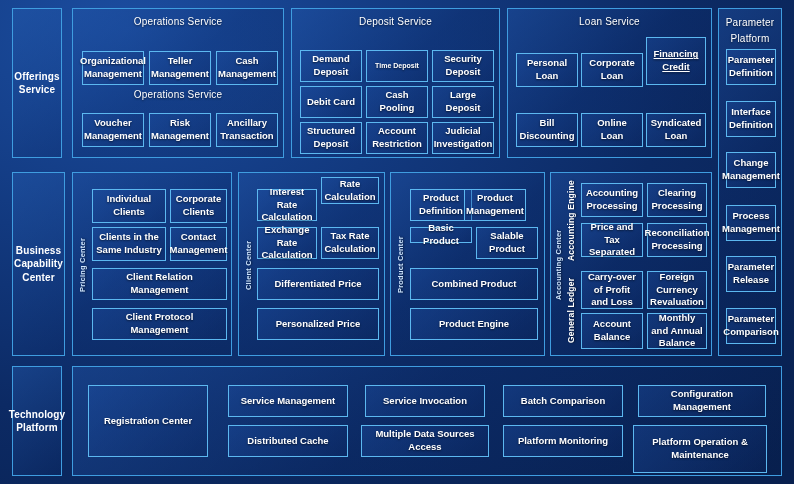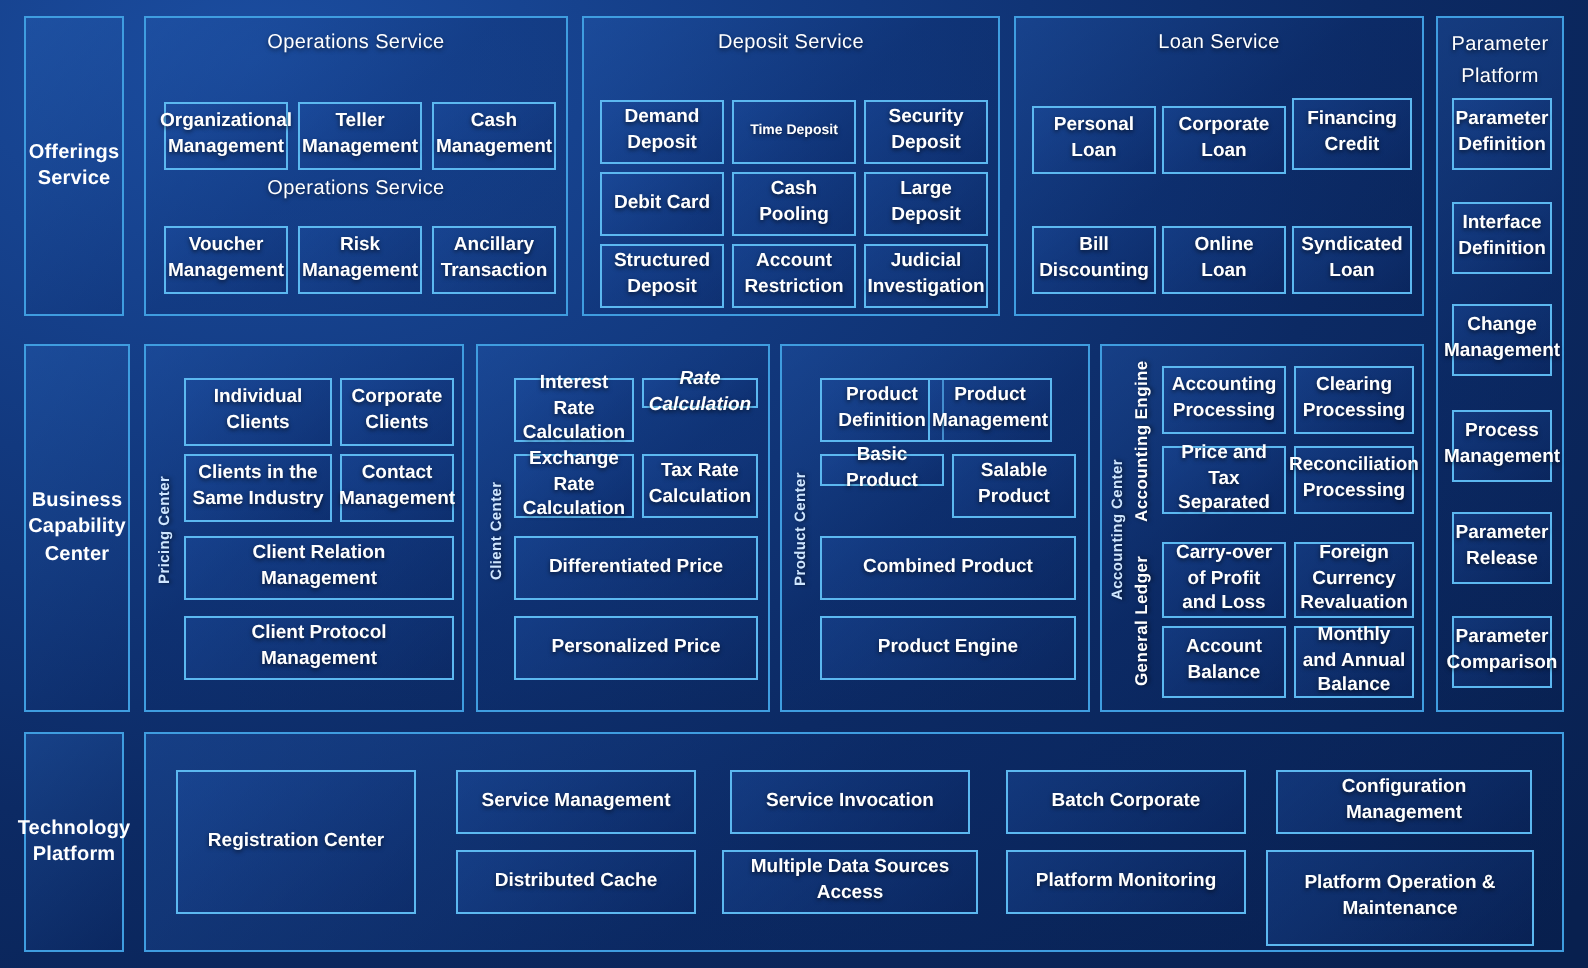--- a/index.html
+++ b/index.html
@@ -83,21 +83,21 @@
     <div class="box" style="left:140px;top:77px;width:62px;height:32px;">Large Deposit</div>
     <div class="box" style="left:8px;top:113px;width:62px;height:32px;">Structured Deposit</div>
     <div class="box" style="left:74px;top:113px;width:62px;height:32px;">Account Restriction</div>
     <div class="box" style="left:140px;top:113px;width:62px;height:32px;">Judicial Investigation</div>
   </div>
 
   <div class="panel" style="left:507px;top:8px;width:205px;height:150px;">
     <div class="ptitle">Loan Service</div>
     <div class="box" style="left:8px;top:44px;width:62px;height:34px;">Personal Loan</div>
     <div class="box" style="left:73px;top:44px;width:62px;height:34px;">Corporate Loan</div>
-    <div class="box" style="left:138px;top:40px;width:60px;height:36px;">Financing Credit</div>
+    <div class="box" style="left:138px;top:28px;width:60px;height:48px;text-decoration:underline;">Financing Credit</div>
     <div class="box" style="left:8px;top:104px;width:62px;height:34px;">Bill Discounting</div>
     <div class="box" style="left:73px;top:104px;width:62px;height:34px;">Online Loan</div>
     <div class="box" style="left:138px;top:104px;width:60px;height:34px;">Syndicated Loan</div>
   </div>
 
   <div class="panel" style="left:718px;top:8px;width:64px;height:348px;">
     <div class="ptitle two" style="top:6px;">
       <span>Parameter</span><br>
       <span>Platform</span>
     </div>
@@ -119,21 +119,21 @@
     <div class="box" style="left:19px;top:16px;width:74px;height:34px;">Individual Clients</div>
     <div class="box" style="left:19px;top:54px;width:74px;height:34px;">Clients in the Same Industry</div>
     <div class="box" style="left:97px;top:54px;width:57px;height:34px;">Contact Management</div>
     <div class="box" style="left:19px;top:95px;width:135px;height:32px;">Client Relation Management</div>
     <div class="box" style="left:19px;top:135px;width:135px;height:32px;">Client Protocol Management</div>
   </div>
 
   <div class="panel" style="left:238px;top:172px;width:147px;height:184px;">
     <div class="vlabel" style="left:3px;top:0;width:12px;height:184px;">Client Center</div>
     <div class="box" style="left:18px;top:16px;width:60px;height:32px;">Interest Rate Calculation</div>
-    <div class="box" style="left:82px;top:16px;width:58px;height:15px;font-style:italic;">Rate Calculation</div>
+    <div class="box" style="left:82px;top:4px;width:58px;height:27px;">Rate Calculation</div>
     <div class="box" style="left:18px;top:54px;width:60px;height:32px;">Exchange Rate Calculation</div>
     <div class="box" style="left:82px;top:54px;width:58px;height:32px;">Tax Rate Calculation</div>
     <div class="box" style="left:18px;top:95px;width:122px;height:32px;">Differentiated Price</div>
     <div class="box" style="left:18px;top:135px;width:122px;height:32px;">Personalized Price</div>
   </div>
 
   <div class="panel" style="left:390px;top:172px;width:155px;height:184px;">
     <div class="vlabel" style="left:3px;top:0;width:12px;height:184px;">Product Center</div>
     <div class="box" style="left:19px;top:16px;width:62px;height:32px;">Product Definition</div>
     <div class="box" style="left:73px;top:16px;width:62px;height:32px;">Product Management</div>
@@ -161,21 +161,21 @@
 
   <div class="rowlabel" style="left:12px;top:366px;width:50px;height:110px;">
     <span>Technology Platform</span>
   </div>
 
   <div class="panel" style="left:72px;top:366px;width:710px;height:110px;">
     <div class="box" style="left:15px;top:18px;width:120px;height:72px;">Registration Center</div>
 
     <div class="box" style="left:155px;top:18px;width:120px;height:32px;">Service Management</div>
     <div class="box" style="left:292px;top:18px;width:120px;height:32px;">Service Invocation</div>
-    <div class="box" style="left:430px;top:18px;width:120px;height:32px;">Batch Corporate</div>
+    <div class="box" style="left:430px;top:18px;width:120px;height:32px;">Batch Comparison</div>
     <div class="box" style="left:565px;top:18px;width:128px;height:32px;">Configuration Management</div>
 
     <div class="box" style="left:155px;top:58px;width:120px;height:32px;">Distributed Cache</div>
     <div class="box" style="left:288px;top:58px;width:128px;height:32px;">Multiple Data Sources Access</div>
     <div class="box" style="left:430px;top:58px;width:120px;height:32px;">Platform Monitoring</div>
     <div class="box" style="left:560px;top:58px;width:134px;height:48px;">Platform Operation &amp; Maintenance</div>
   </div>
 
 </div>
 

